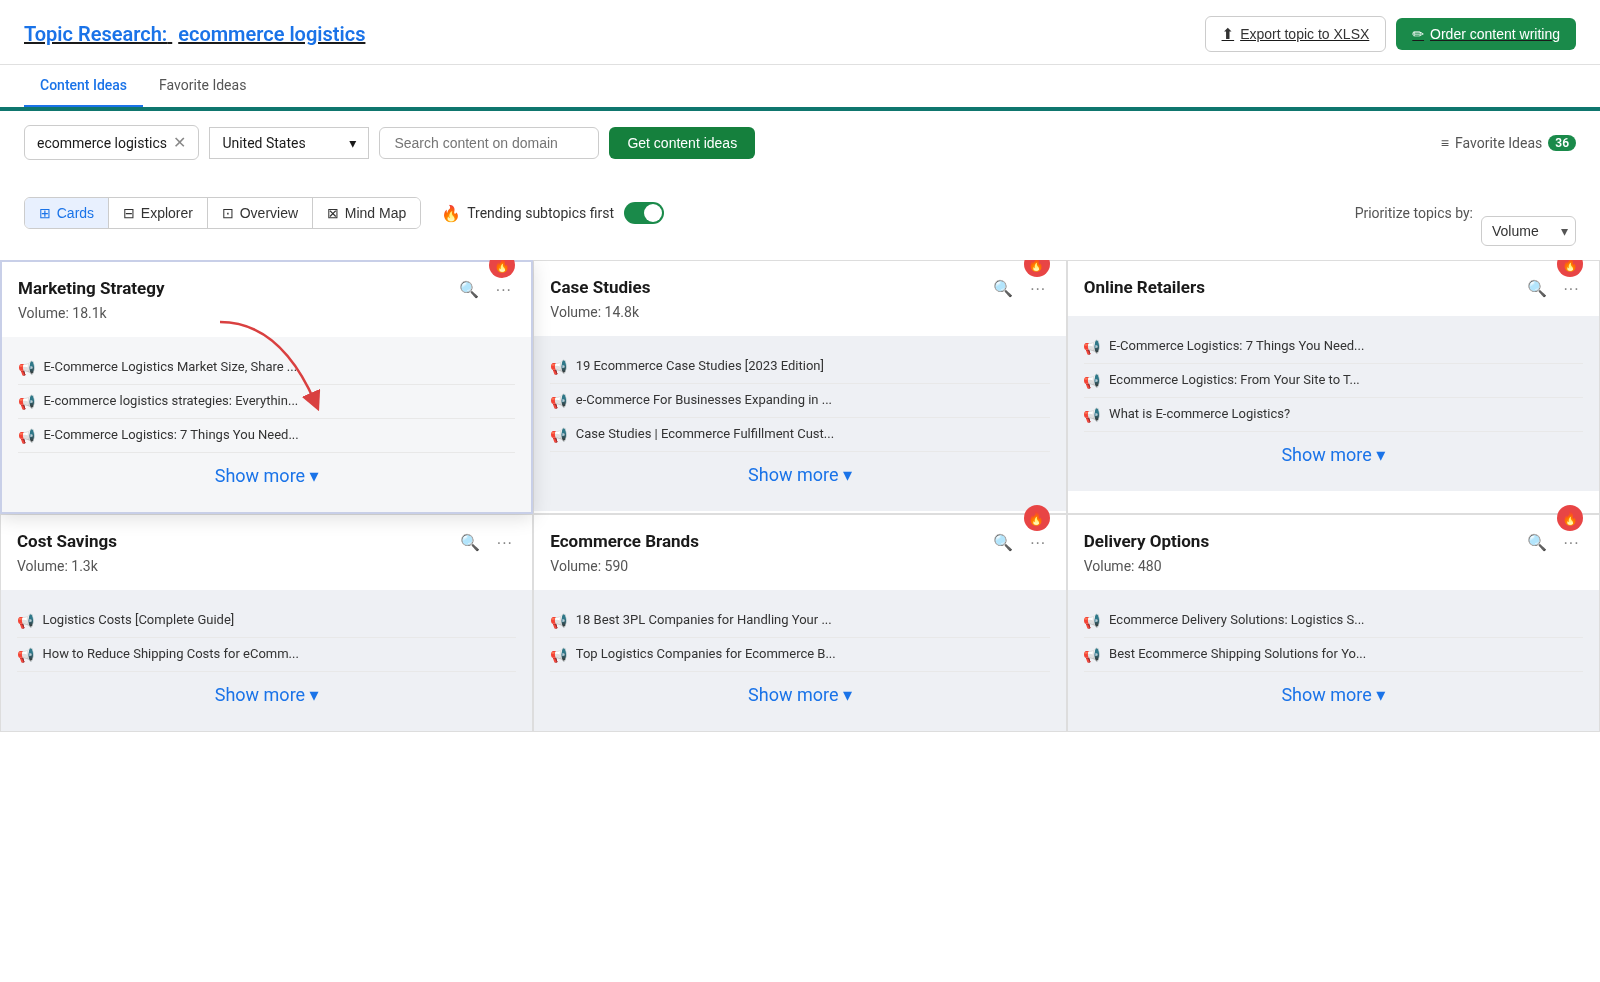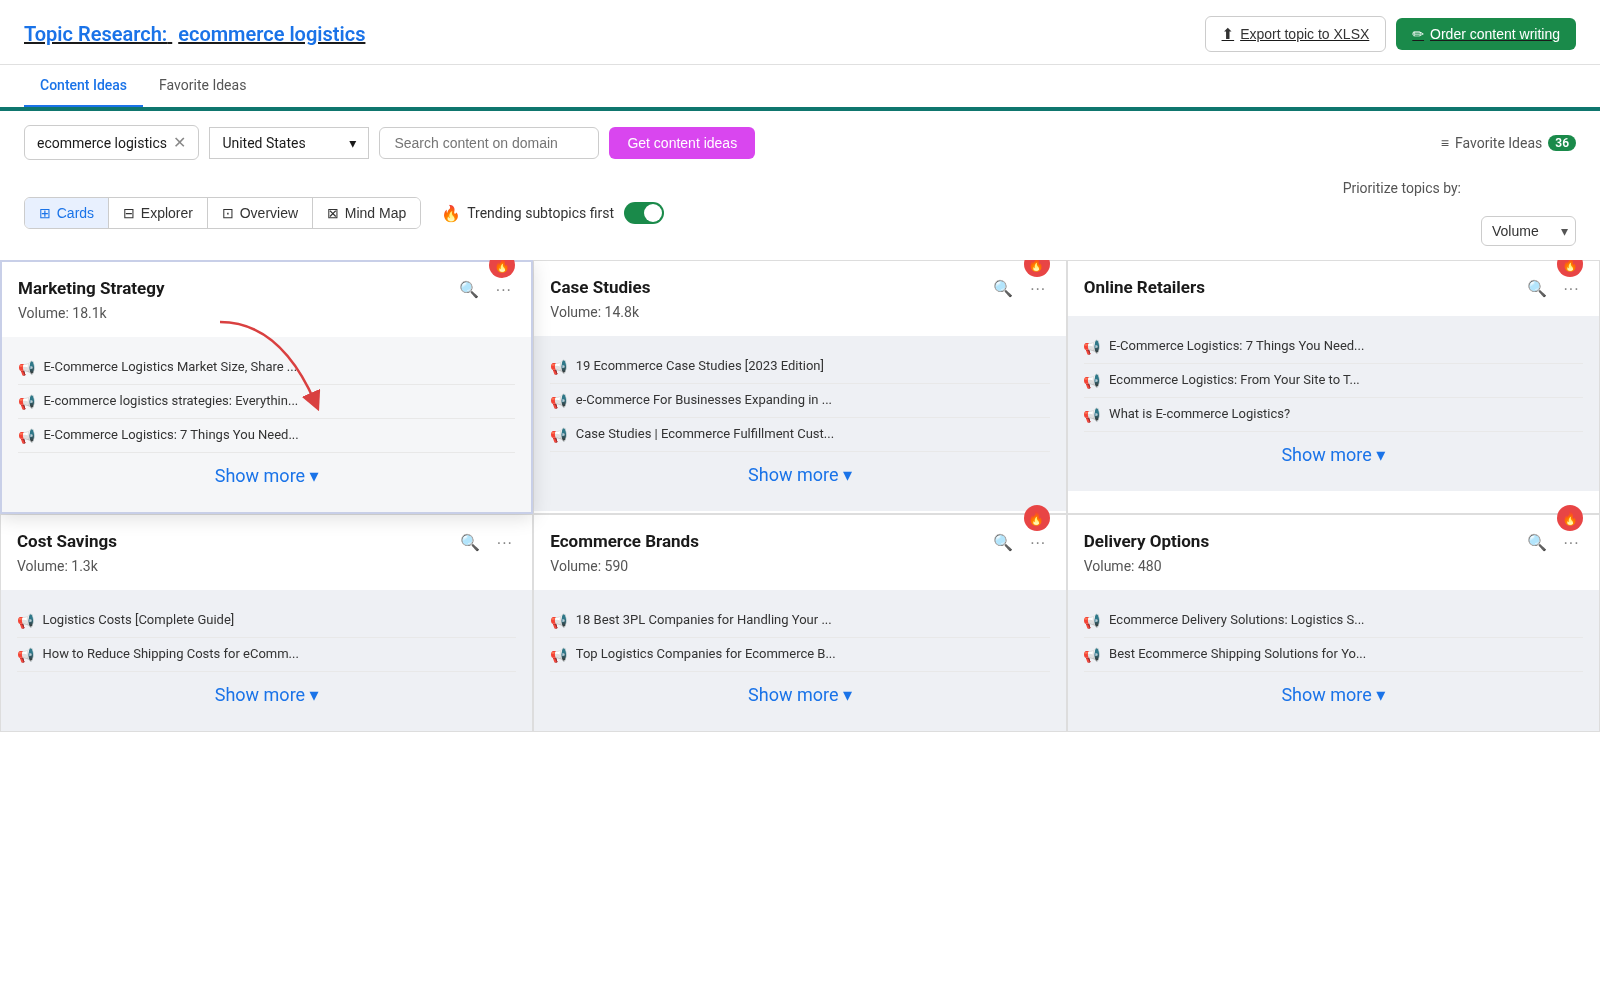--- a/index.html
+++ b/index.html
@@ -14,35 +14,35 @@
 
     .tabs { display: flex; gap: 0; padding: 0 24px; border-bottom: 4px solid #0f766e; }
     .tab { padding: 12px 16px; font-size: 14px; cursor: pointer; color: #555; border-bottom: 2px solid transparent; }
     .tab.active { color: #1a73e8; border-bottom: 2px solid #1a73e8; font-weight: 500; }
 
     .toolbar { display: flex; align-items: center; gap: 10px; padding: 14px 24px; flex-wrap: wrap; }
     .search-tag { display: flex; align-items: center; gap: 6px; background: #fff; border: 1px solid #ccc; border-radius: 6px; padding: 7px 12px; font-size: 14px; }
     .search-tag .remove { cursor: pointer; color: #888; font-size: 16px; }
     .country-select { display: flex; align-items: center; gap: 6px; background: #fff; border: 1px solid #ccc; border-radius: 0; padding: 7px 12px; font-size: 14px; cursor: pointer; min-width: 160px; justify-content: space-between; }
     .domain-search { border: 1px solid #ccc; border-radius: 6px; padding: 7px 14px; font-size: 14px; color: #999; min-width: 220px; background: #fff; }
-    .btn-get-ideas { background: #d946ef; border: none; border-radius: 6px; padding: 8px 18px; font-size: 14px; cursor: pointer; color: #fff; font-weight: 500; white-space: nowrap; }
+    .btn-get-ideas { background: #15803d; border: none; border-radius: 6px; padding: 8px 18px; font-size: 14px; cursor: pointer; color: #fff; font-weight: 500; white-space: nowrap; }
     .favorite-ideas { display: flex; align-items: center; gap: 6px; margin-left: auto; color: #555; font-size: 14px; cursor: pointer; }
     .fav-badge { background: #1a8a4a; color: #fff; border-radius: 10px; padding: 1px 7px; font-size: 12px; font-weight: 600; }
 
     .view-toolbar { display: flex; align-items: center; gap: 0; padding: 6px 24px 14px; }
     .view-btns { display: flex; border: 1px solid #ccc; border-radius: 6px; overflow: hidden; }
     .view-btn { display: flex; align-items: center; gap: 6px; padding: 7px 14px; font-size: 14px; cursor: pointer; background: #fff; border: none; border-right: 1px solid #ccc; color: #333; }
     .view-btn:last-child { border-right: none; }
     .view-btn.active { background: #e8f0fe; color: #1a73e8; }
     .trending-section { display: flex; align-items: center; gap: 10px; margin-left: 20px; }
     .trending-label { display: flex; align-items: center; gap: 6px; font-size: 14px; color: #333; }
     .fire-icon { color: #e84545; font-size: 16px; }
     .toggle { width: 40px; height: 22px; background: #1a8a4a; border-radius: 11px; position: relative; cursor: pointer; }
     .toggle-knob { width: 18px; height: 18px; background: #fff; border-radius: 50%; position: absolute; top: 2px; right: 2px; transition: right 0.2s; }
-    .prioritize { display: flex; gap: 20px; margin-left: auto; font-size: 14px; color: #555; }
+    .prioritize { display: flex; align-items: center; gap: 8px; margin-left: auto; font-size: 14px; color: #555; }
     .prioritize-select { border: 1px solid #ccc; border-radius: 6px; padding: 6px 28px 6px 10px; font-size: 14px; background: #fff; cursor: pointer; appearance: none; color: #333; }
     .prioritize-wrapper { position: relative; margin-top: 36px; }
     .prioritize-wrapper::after { content: '▾'; position: absolute; right: 8px; top: 50%; transform: translateY(-50%); color: #555; pointer-events: none; }
     .card { background: #fff; border: 1px solid #ddd; margin: 0; position: relative; }
     .card.highlighted { border: 2px solid #b0b8d0; box-shadow: 0 4px 18px rgba(0,0,0,0.13); z-index: 2; background: #fff; }
     .card-header { padding: 16px 16px 6px; }
     .card-title-row { display: flex; align-items: flex-start; justify-content: center; }
     .card-title { font-size: 17px; font-weight: 700; color: #1a1a1a; flex: 1; }
     .card-actions { display: flex; gap: 8px; align-items: center; margin-left: 8px; }
     .card-action-btn { background: none; border: none; cursor: pointer; color: #888; font-size: 16px; padding: 2px 4px; }

